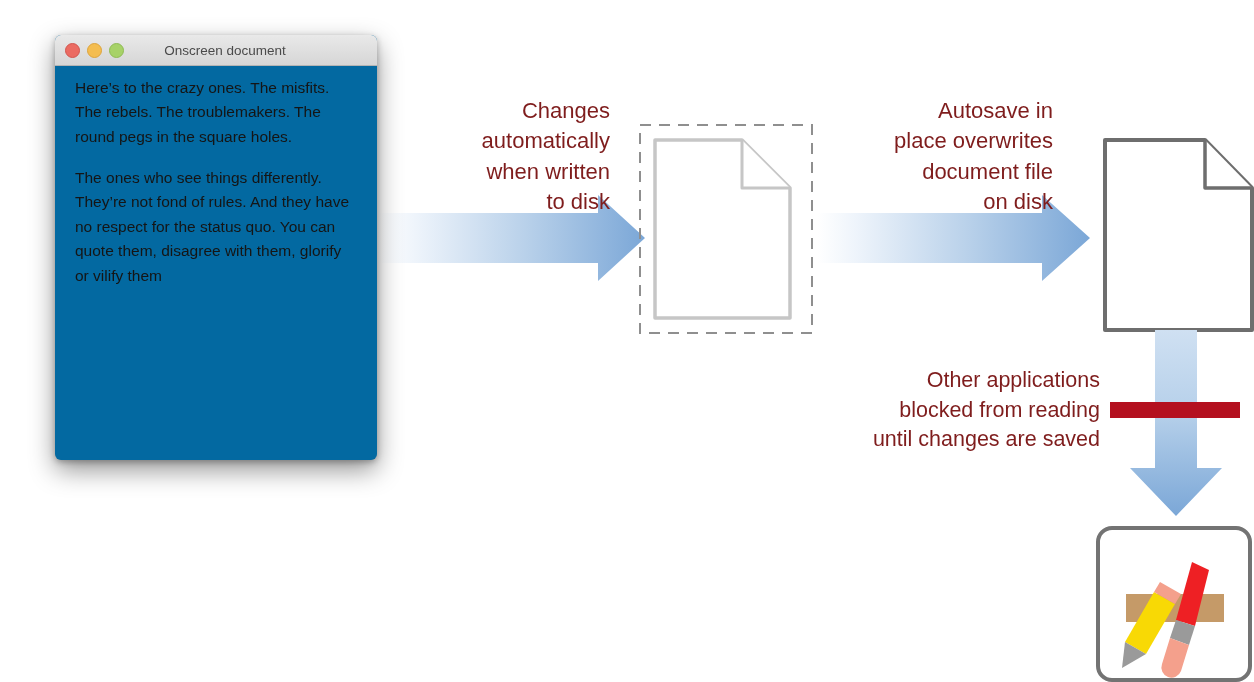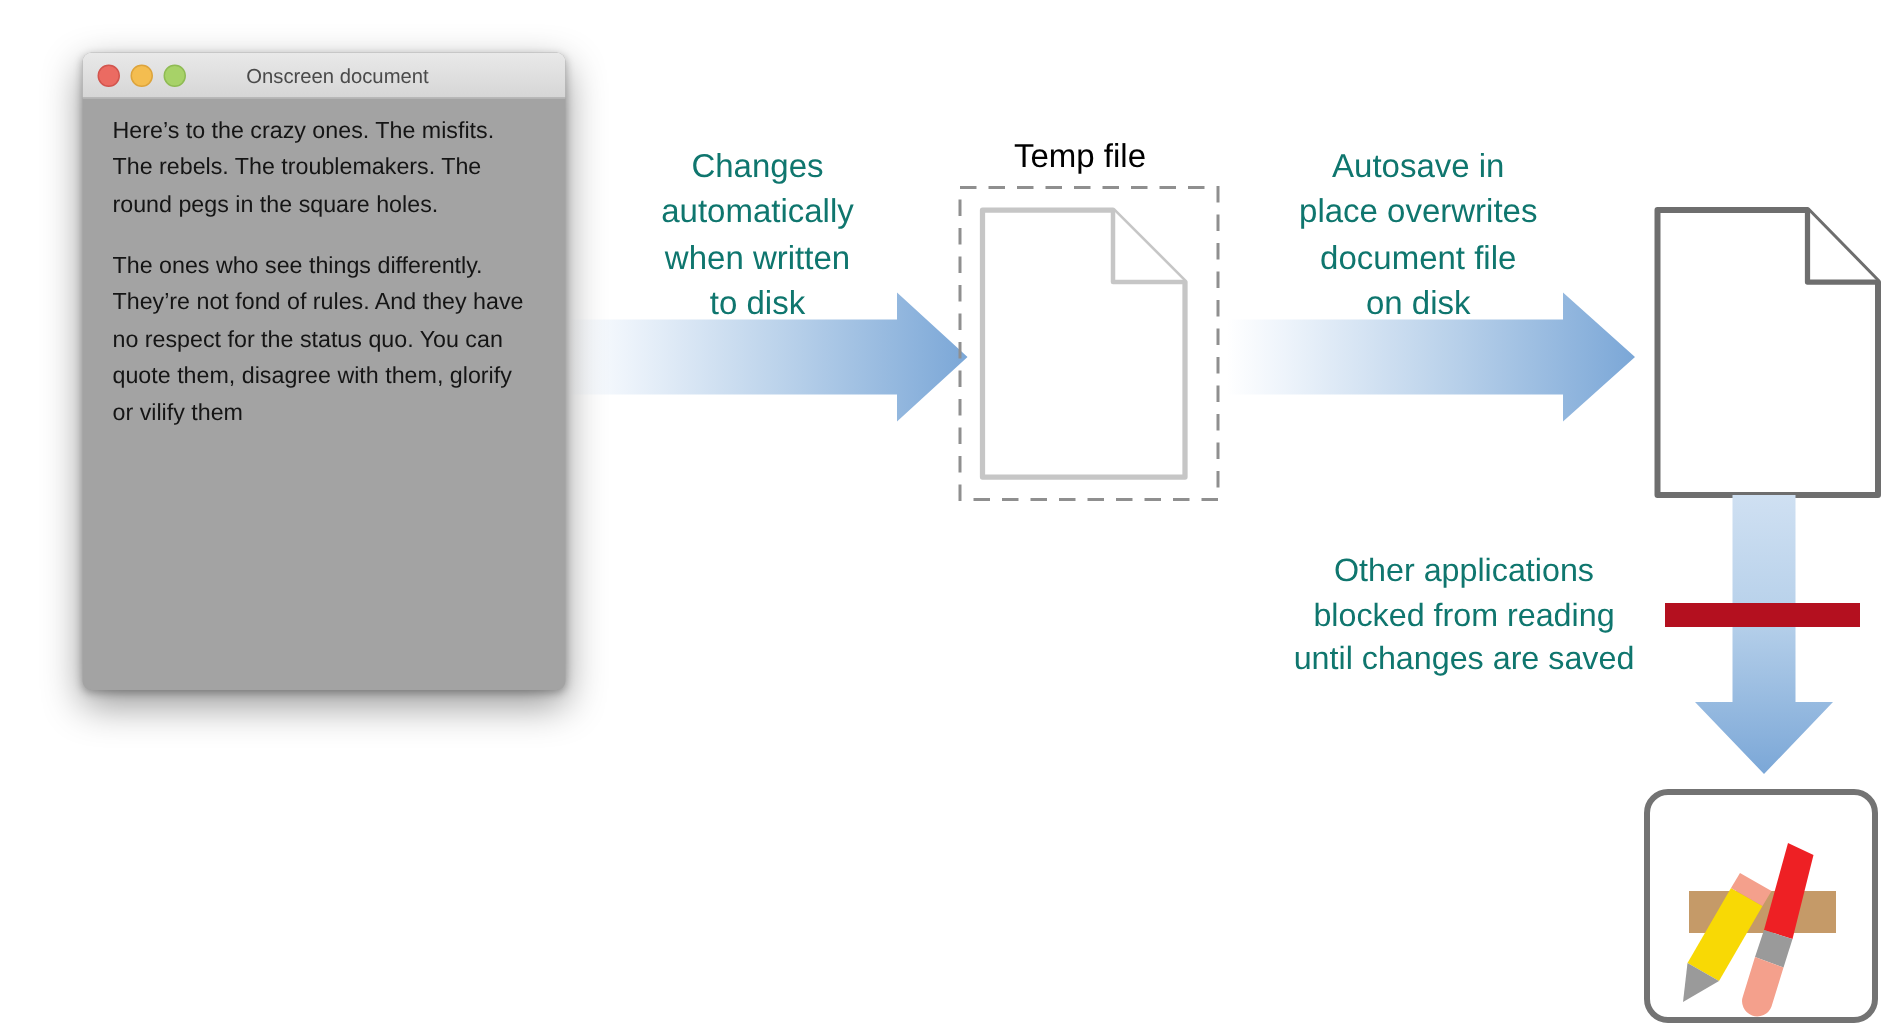--- a/index.html
+++ b/index.html
@@ -19,21 +19,21 @@
     overflow: hidden;
   }
 
   
   .window {
     position: absolute;
     left: 55px;
     top: 35px;
     width: 322px;
     height: 425px;
-    background: #a3a3a3;
+    background: #0369a1;
     border-radius: 6px;
     box-shadow: 0 10px 26px rgba(0,0,0,0.42), 0 2px 6px rgba(0,0,0,0.28);
     overflow: hidden;
   }
   .titlebar {
     position: relative;
     height: 30px;
     background: linear-gradient(to bottom, #e9e9e9 0%, #d6d6d6 100%);
     border-bottom: 1px solid #b4b4b4;
     display: flex;
@@ -67,24 +67,24 @@
     font-size: 15.5px;
     line-height: 1.58;
     color: #151515;
   }
   .win-body p { margin: 0 0 1.05em 0; }
   .win-body p:last-child { margin-bottom: 12px; }
 
   
   .flow-label {
     position: absolute;
-    text-align: center;
+    text-align: right;
     font-size: 22px;
     line-height: 1.38;
-    color: #0f766e;
+    color: #7f1d1d;
     white-space: pre-line;
   }
   #label-changes  { left: 400px; top: 96px;  width: 210px; }
   #label-autosave { left: 838px; top: 96px;  width: 215px; }
   #label-blocked  { left: 852px; top: 366px; width: 248px; font-size: 21.5px; }
 
   .node-label {
     position: absolute;
     text-align: center;
     font-size: 22px;
@@ -183,21 +183,20 @@
       <p>Here’s to the crazy ones. The misfits. The rebels. The troublemakers. The round pegs in the square holes.</p>
       <p>The ones who see things differently. They’re not fond of rules. And they have no respect for the status quo. You can quote them, disagree with them, glorify or vilify them</p>
     </div>
   </div>
 
   <div class="flow-label" id="label-changes">Changes
 automatically
 when written
 to disk</div>
 
-  <div class="node-label" id="label-temp">Temp file</div>
 
   <div class="flow-label" id="label-blocked">Other applications
 blocked from reading
 until changes are saved</div>
 
   <div class="flow-label" id="label-autosave">Autosave in
 place overwrites
 document file
 on disk</div>
 

